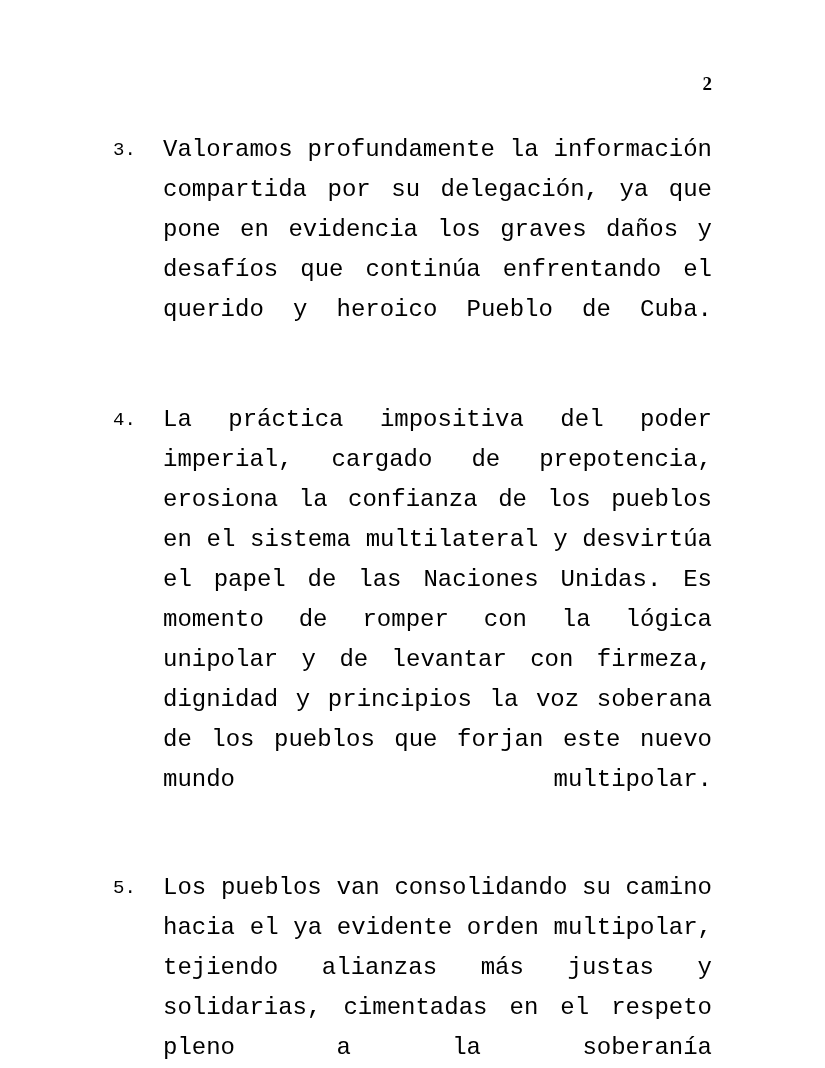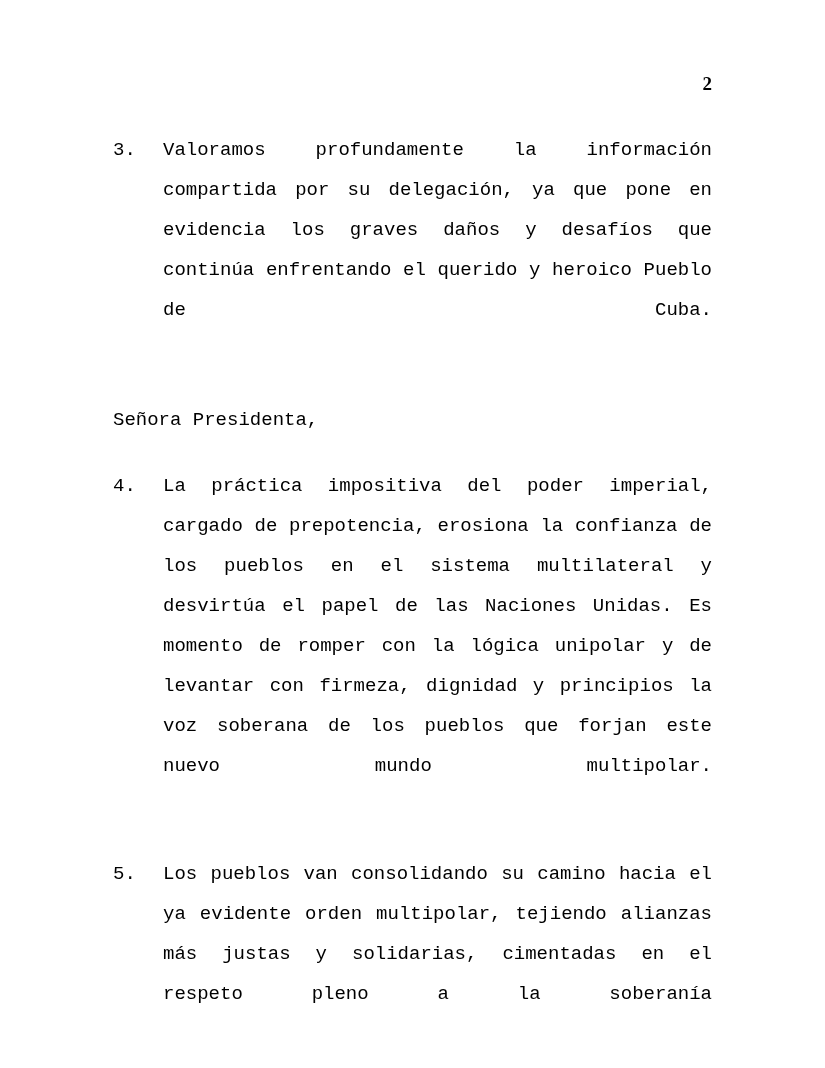--- a/index.html
+++ b/index.html
@@ -53,21 +53,21 @@
     left: 0;
     top: 0;
     width: 38px;
     font-size: 19px;
     line-height: 40px;
     white-space: pre;
   }
 
   .para .text {
     display: block;
-    font-size: 19px;
+    font-size: 24px;
     line-height: 40px;
     text-align: justify;
     text-justify: inter-word;
     
     hyphens: none;
   }
 
   
   .para .text::after {
     content: "";
@@ -98,21 +98,20 @@
 
   <div class="page-number">2</div>
 
   <div class="body">
 
     <div class="para p3">
       <span class="marker">3.</span>
       <span class="text">Valoramos profundamente la información compartida por su delegación, ya que pone en evidencia los graves daños y desafíos que continúa enfrentando el querido y heroico Pueblo de Cuba.</span>
     </div>
 
-    <div class="salutation s1">Señora Presidenta,</div>
 
     <div class="para p4">
       <span class="marker">4.</span>
       <span class="text">La práctica impositiva del poder imperial, cargado de prepotencia, erosiona la confianza de los pueblos en el sistema multilateral y desvirtúa el papel de las Naciones Unidas. Es momento de romper con la lógica unipolar y de levantar con firmeza, dignidad y principios la voz soberana de los pueblos que forjan este nuevo mundo multipolar.</span>
     </div>
 
     <div class="para p5">
       <span class="marker">5.</span>
       <span class="text">Los pueblos van consolidando su camino hacia el ya evidente orden multipolar, tejiendo alianzas más justas y solidarias, cimentadas en el respeto pleno a la soberanía</span>
     </div>

